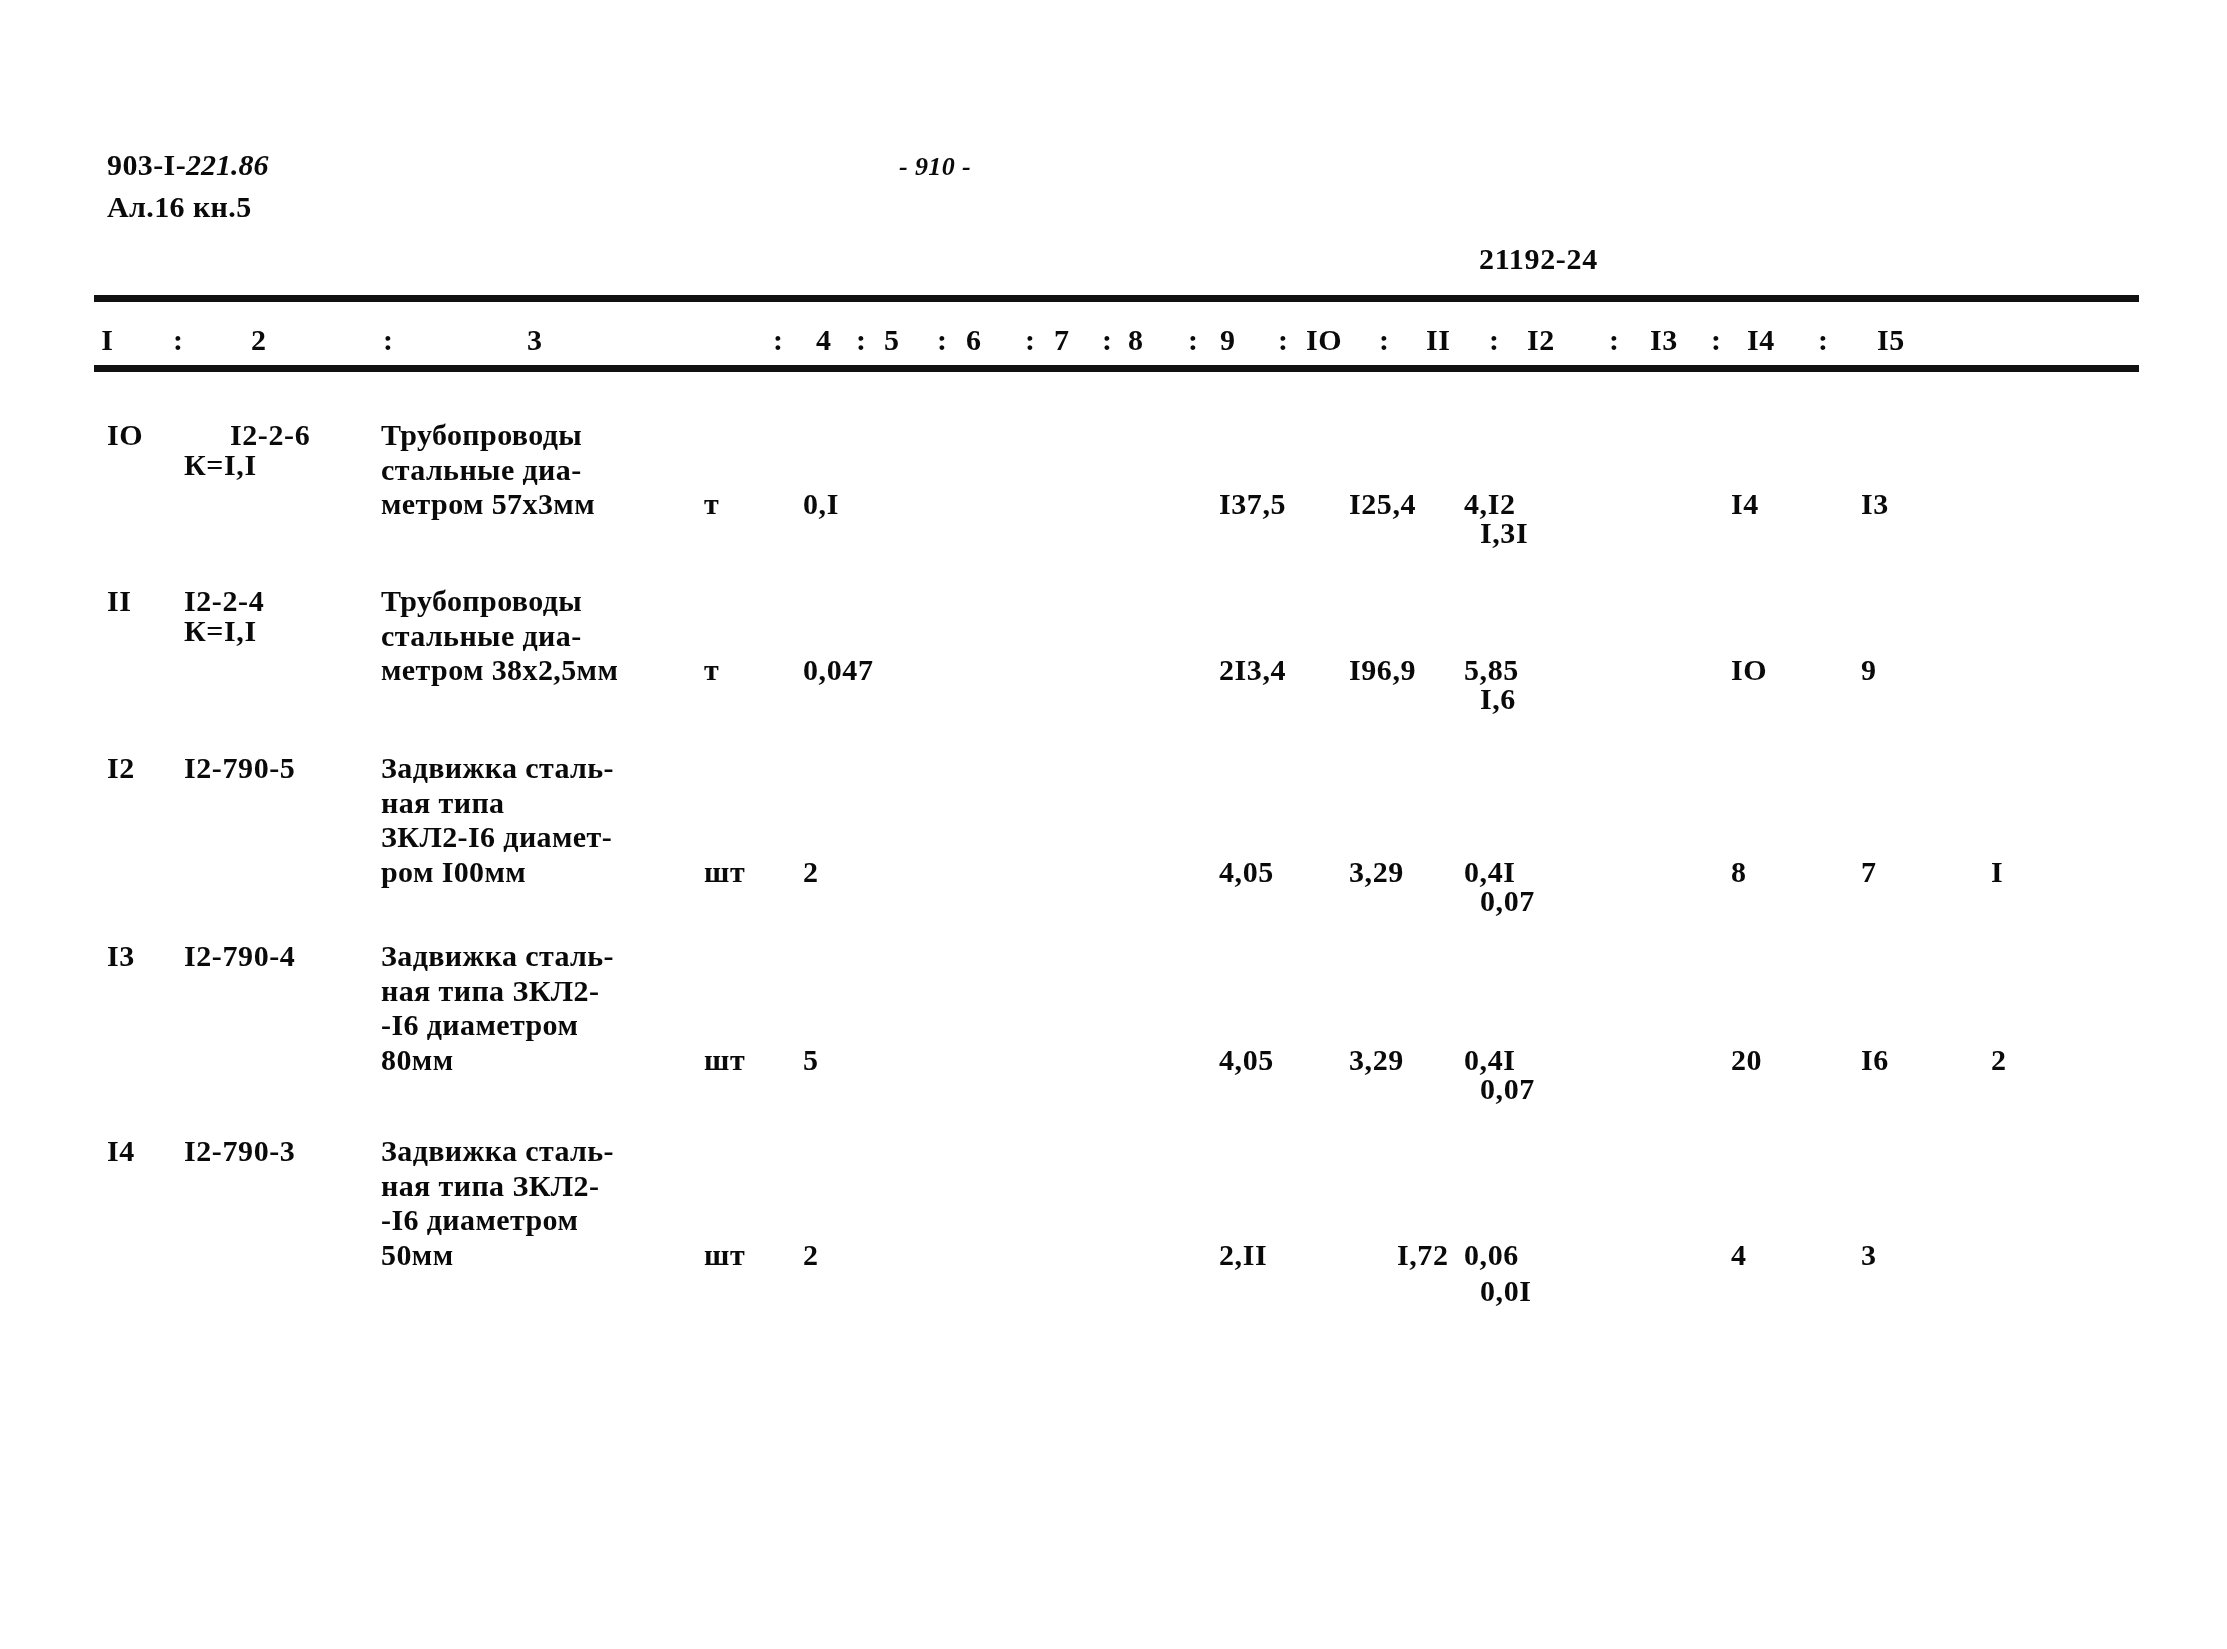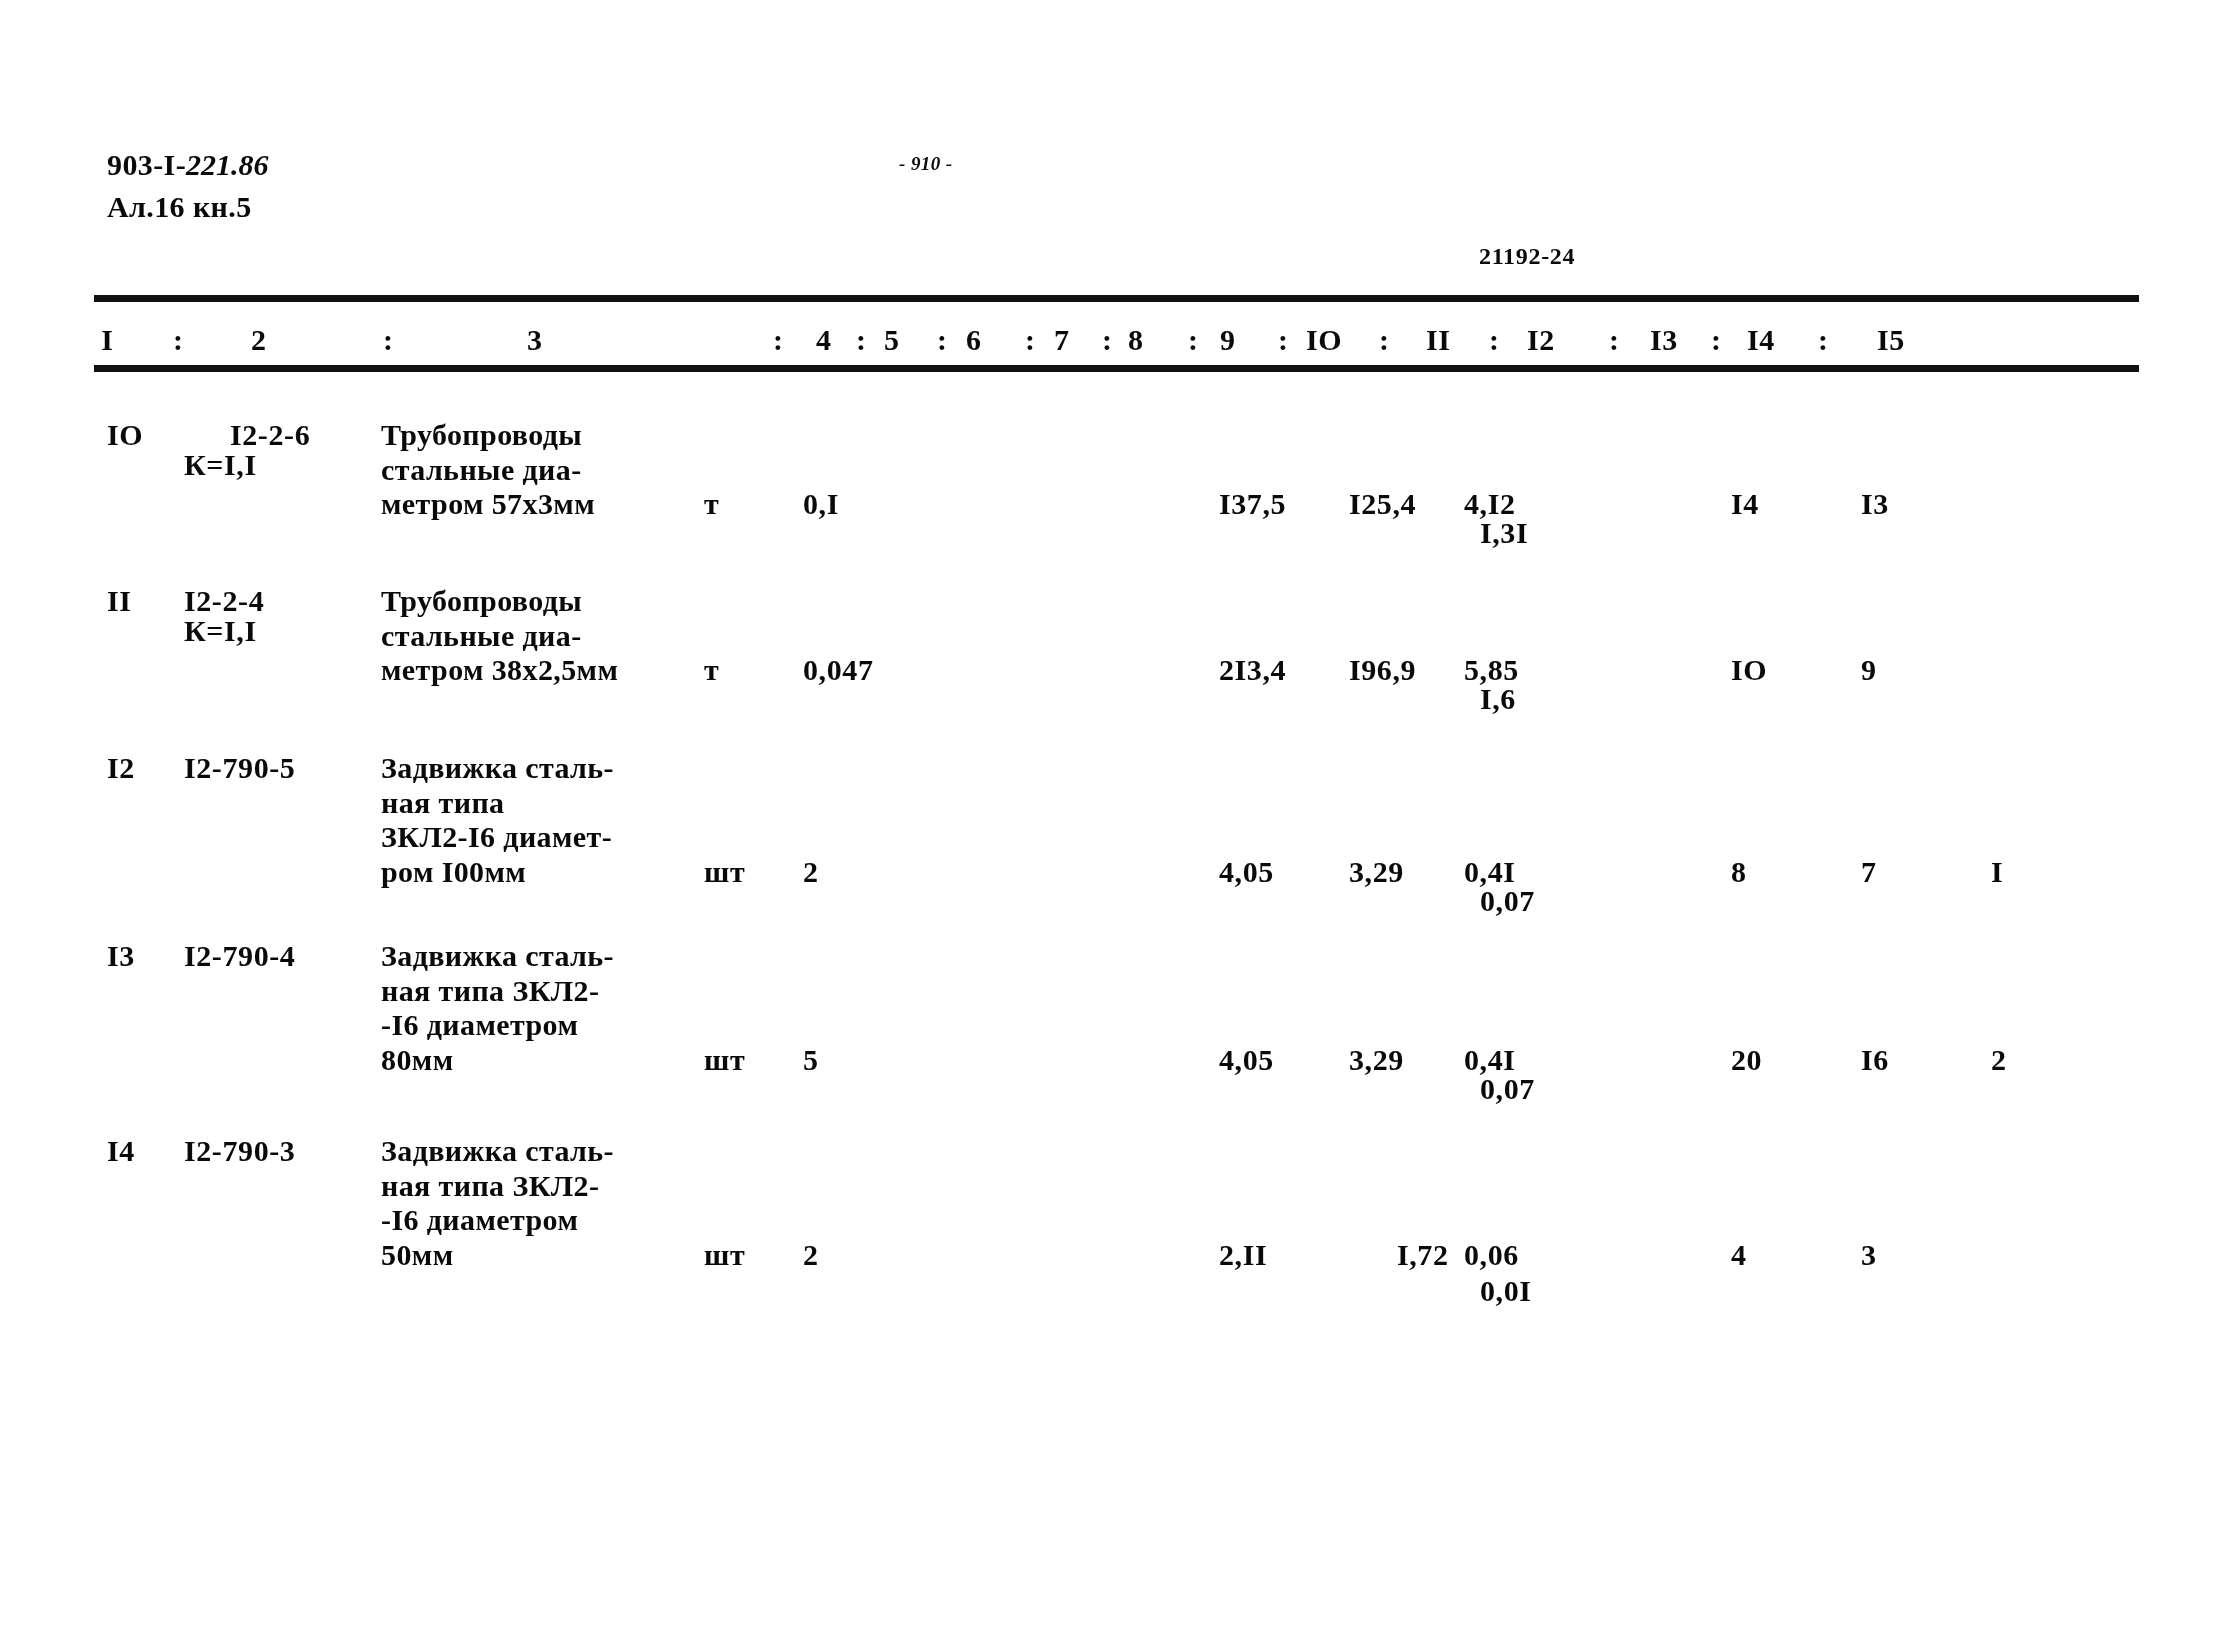--- a/index.html
+++ b/index.html
@@ -46,29 +46,29 @@
   #doc-album {
     position: absolute;
     left: 107px;
     top: 186px;
     font-size: 30px;
   }
   #page-number {
     position: absolute;
     left: 899px;
     top: 148px;
-    font-size: 19px;
+    font-size: 26px;
     font-style: italic;
     font-weight: 700;
   }
   #sheet-code {
     position: absolute;
     left: 1479px;
     top: 238px;
-    font-size: 24px;
+    font-size: 30px;
     letter-spacing: 0.7px;
   }
 
   
   .rule {
     position: absolute;
     left: 94px;
     width: 2045px;
     height: 6.5px;
     background: #111111;

